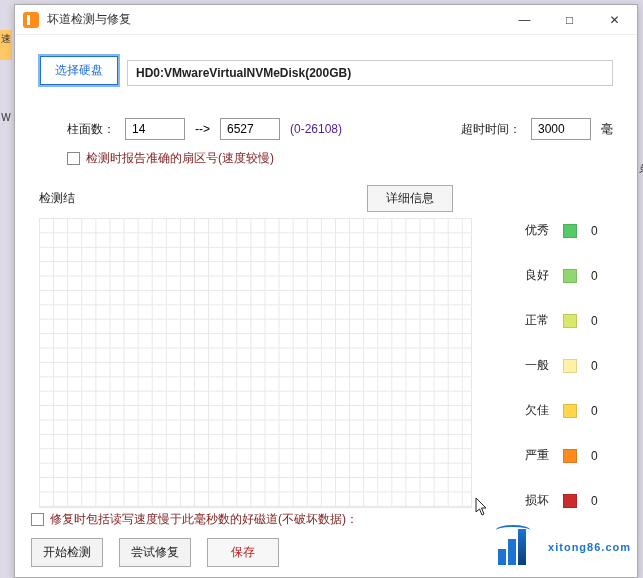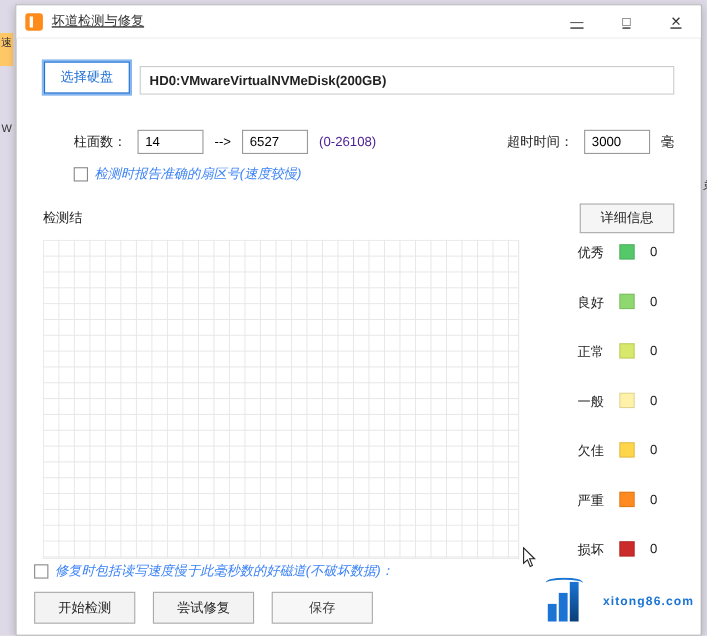--- a/index.html
+++ b/index.html
@@ -22,21 +22,20 @@
       border: 1px solid #aaa;
       box-shadow: 0 2px 8px rgba(0,0,0,0.2);
     }
     .titlebar {
       height: 30px;
       display: flex;
       align-items: center;
       padding-left: 8px;
       background: #fff;
       border-bottom: 1px solid #eee;
-      text-decoration: underline;
     }
     .titlebar-icon {
       width: 16px; height: 16px;
       background: #ff8c1a;
       border-radius: 3px;
       margin-right: 8px;
       position: relative;
     }
     .titlebar-icon:after {
       content:"";
@@ -90,21 +89,21 @@
     .timeout-input { width: 60px; }
     .unit { color: #222; }
 
     .row3 { padding-left: 28px; margin-bottom: 18px; display: flex; align-items: center; gap: 6px; }
     .chk {
       width: 13px; height: 13px;
       border: 1px solid #888;
       display: inline-block;
       background: #fff;
     }
-    .chk-lbl { color: #3b82f6; font-style: italic; }
+    .chk-lbl { color: #7f1d1d; }
 
     .midrow { display: flex; align-items: center; gap: 10px; margin-bottom: 6px; }
     .midrow .lbl { color: #222; font-weight: normal; }
     .midrow .spacer { flex: 1; }
     .detail-btn {
       border: 1px solid #aaa;
       background: #f5f5f5;
       padding: 4px 18px;
       font-size: 12px;
       color: #222;
@@ -125,42 +124,43 @@
         linear-gradient(#e7e7e7 1px, transparent 1px),
         linear-gradient(90deg, #e7e7e7 1px, transparent 1px);
       background-size: 14.1px 14.4px;
       border-right: 1px solid #e7e7e7;
       border-bottom: 1px solid #e7e7e7;
     }
 
     .legend { flex: 1; padding-top: 4px; }
     .legend-row {
       display: flex;
+      align-items: center;
       justify-content: flex-end;
       gap: 14px;
       margin-bottom: 28px;
       padding-right: 6px;
     }
     .legend-label { color: #222; width: 48px; text-align: right; }
     .swatch { width: 14px; height: 14px; display: inline-block; }
     .legend-count { width: 16px; text-align: left; color: #222; }
 
     .bottom { position: absolute; left: 16px; right: 16px; bottom: 10px; }
     .row-repair { display: flex; align-items: center; gap: 6px; margin-bottom: 10px; }
     .btnrow { display: flex; gap: 16px; }
     .action-btn {
-      width: 92px;
+      width: 72px;
       padding: 5px 0;
       border: 1px solid #aaa;
       background: #f3f3f3;
       font-size: 12px;
       color: #222;
       text-align: center;
     }
-    .action-btn.disabled { color: #404040; background: #f7f7f7; }
+    .action-btn.disabled { color: #b91c1c; background: #f7f7f7; }
 
     .watermark {
       position: absolute;
       right: 6px;
       bottom: 6px;
       display: flex;
       align-items: center;
       gap: 8px;
       pointer-events: none;
     }
@@ -238,21 +238,21 @@
     </div>
 
     <div class="row3">
       <span class="chk"></span>
       <span class="chk-lbl">检测时报告准确的扇区号(速度较慢)</span>
     </div>
 
     <div class="midrow">
       <span class="lbl">检测结</span>
       <span class="spacer"></span>
-      <button class="detail-btn" style="">详细信息</button>
+      <button class="detail-btn" style="margin-right:160px">详细信息</button>
     </div>
 
     <div class="gridwrap">
       <div class="grid"></div>
       <div class="legend">
         <div class="legend-row">
           <span class="legend-label">优秀</span>
           <span class="swatch" style="background:#55c86a;border:1px solid rgba(0,0,0,0.12)"></span>
           <span class="legend-count">0</span>
         </div>

